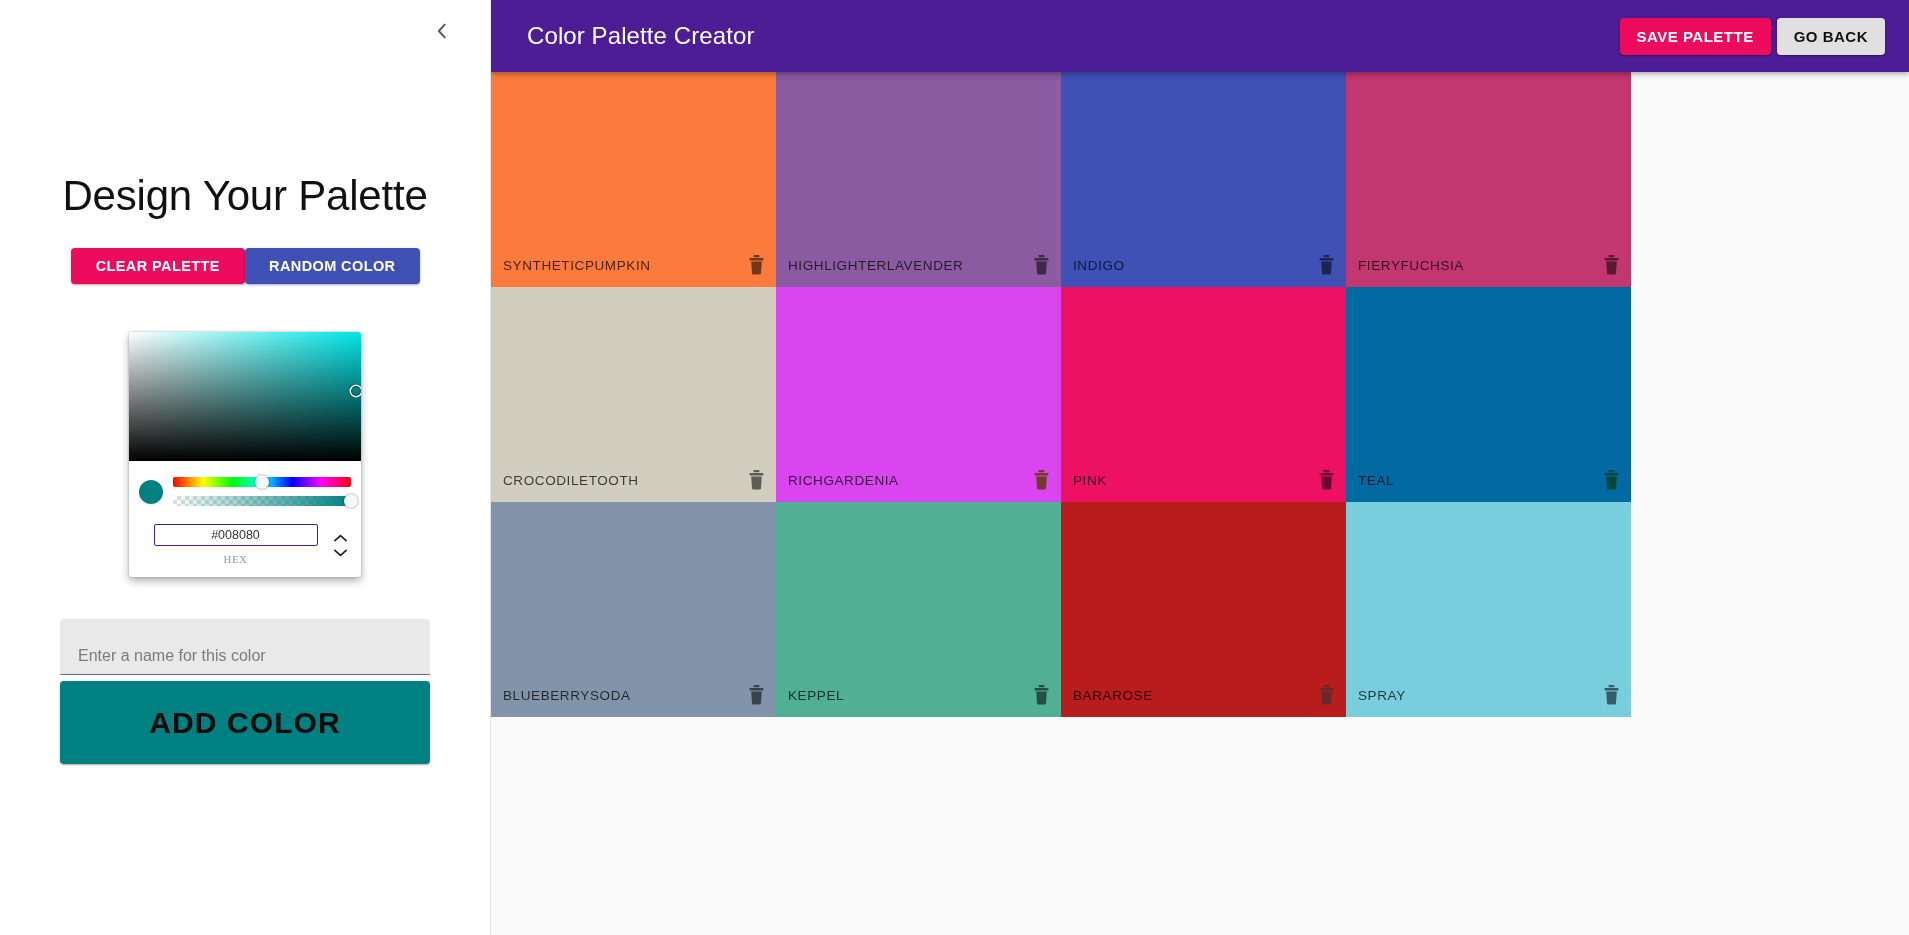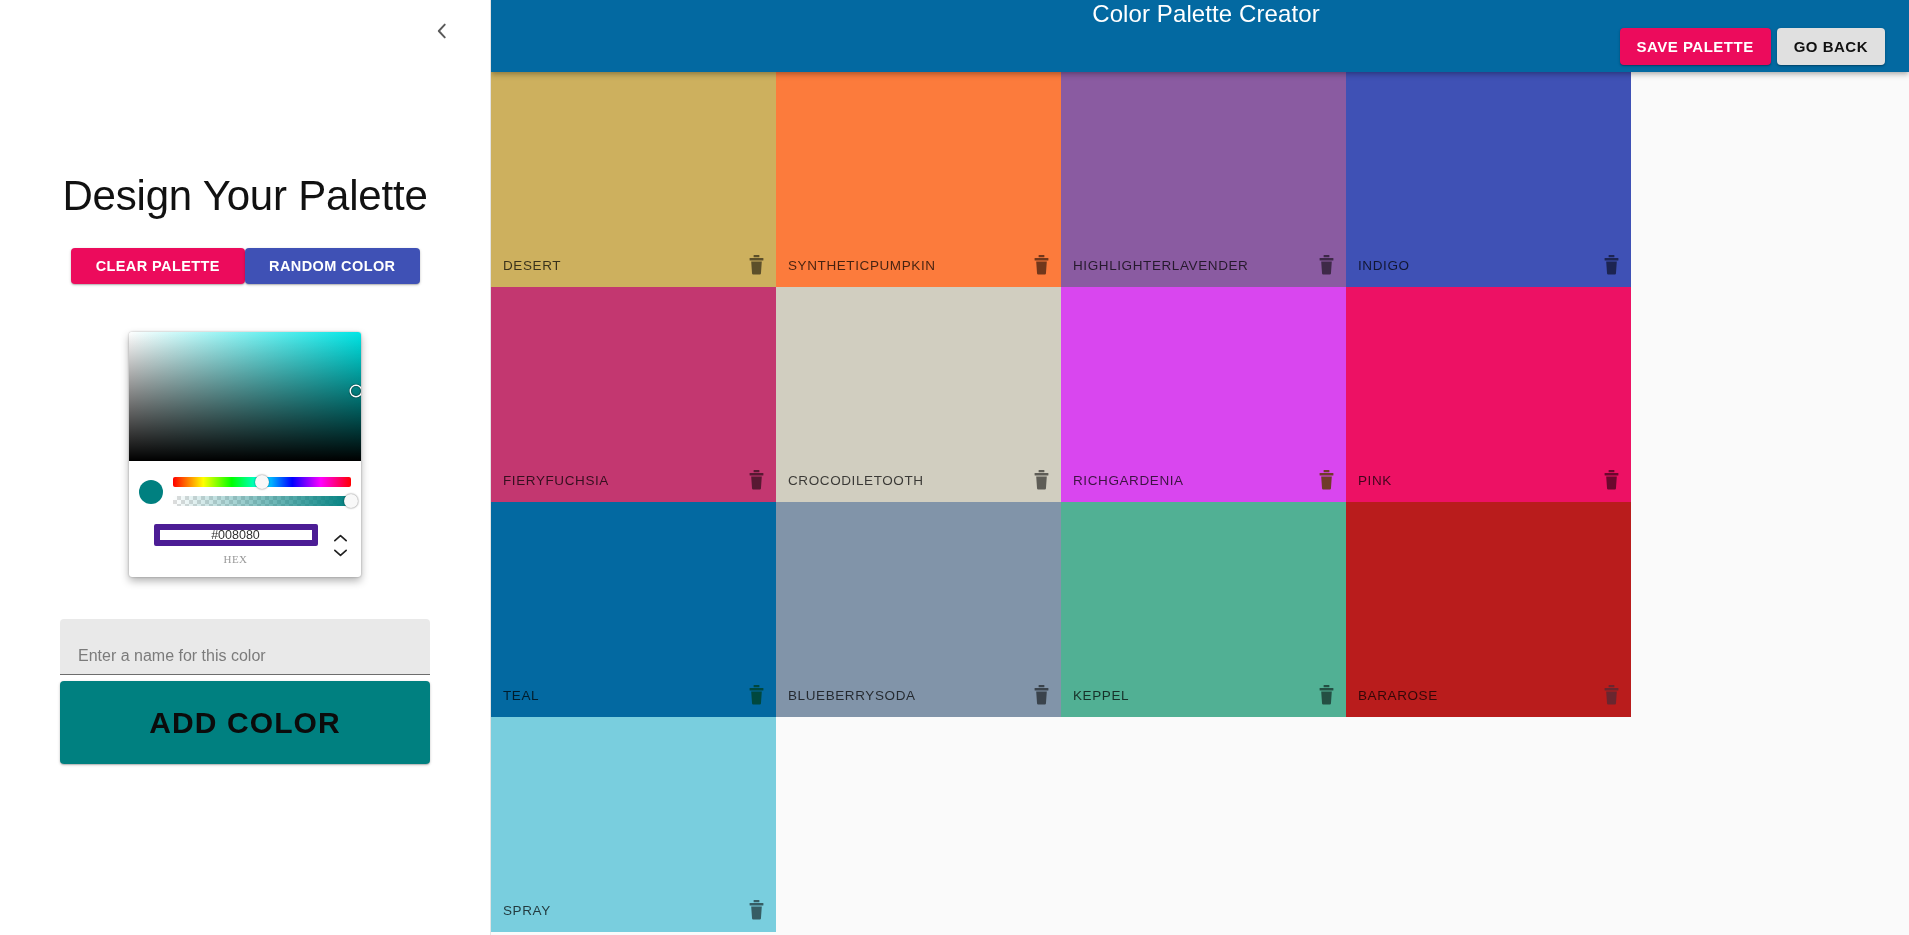--- a/index.html
+++ b/index.html
@@ -120,21 +120,21 @@
     box-shadow: 0 0 2px rgba(0,0,0,.6);
     transform: translate(-7px,-7px);
   }
   .hex-zone {
     display: flex; align-items: flex-start;
     padding: 14px 12px 12px 12px;
   }
   .hex-col { flex: 1 1 auto; text-align: center; }
   .hex-input {
     width: 164px; height: 22px;
-    border: 6px solid #4c1d95;
+    border: 1px solid #4c1d95;
     border-radius: 2px;
     text-align: center;
     font-size: 12.5px;
     color: #333;
     font-family: "Liberation Sans", sans-serif;
     outline: none;
   }
   .hex-label {
     font-size: 11px; color: #999; margin-top: 7px;
     letter-spacing: 0.5px;
@@ -301,41 +301,29 @@
 
       <input class="name-field" type="text" placeholder="Enter a name for this color" style="">
 
       <button class="add-btn">ADD COLOR</button>
 
     </div>
   </aside>
 
   <main class="main">
 
-    <div class="appbar" id="appbar" style="background: #0369a1; flex-direction: column;">
+    <div class="appbar" id="appbar" style="background: #4c1d95;">
       <div class="appbar-title">Color Palette Creator</div>
       <div class="appbar-actions">
         <button class="save-btn" style="background: rgb(236, 11, 92);">SAVE PALETTE</button>
         <button class="goback-btn" style="background: rgb(224, 224, 224);">GO BACK</button>
       </div>
     </div>
 
     <div class="palette-grid" id="paletteGrid">
-        <div class="swatch" style="background: rgb(205, 176, 94);">
-          <div class="swatch-bar">
-            <span class="swatch-name">DESERT</span>
-            <button class="trash-btn" aria-label="delete DESERT">
-              <svg width="15" height="20" viewBox="0 0 15 20" fill="rgb(92,79,42)">
-                <rect x="4.6" y="0" width="5.8" height="2.3" rx="0.5"></rect>
-                <rect x="0.6" y="2.9" width="13.8" height="2.6" rx="0.6"></rect>
-                <path d="M2.2 6.4 h10.6 l-0.85 12.2 a1.1 1.1 0 0 1 -1.1 1.0 h-6.7 a1.1 1.1 0 0 1 -1.1 -1.0 Z"></path>
-              </svg>
-            </button>
-          </div>
-        </div>
         <div class="swatch" style="background: rgb(252, 123, 60);">
           <div class="swatch-bar">
             <span class="swatch-name">SYNTHETICPUMPKIN</span>
             <button class="trash-btn" aria-label="delete SYNTHETICPUMPKIN">
               <svg width="15" height="20" viewBox="0 0 15 20" fill="rgb(113,55,27)">
                 <rect x="4.6" y="0" width="5.8" height="2.3" rx="0.5"></rect>
                 <rect x="0.6" y="2.9" width="13.8" height="2.6" rx="0.6"></rect>
                 <path d="M2.2 6.4 h10.6 l-0.85 12.2 a1.1 1.1 0 0 1 -1.1 1.0 h-6.7 a1.1 1.1 0 0 1 -1.1 -1.0 Z"></path>
               </svg>
             </button>

